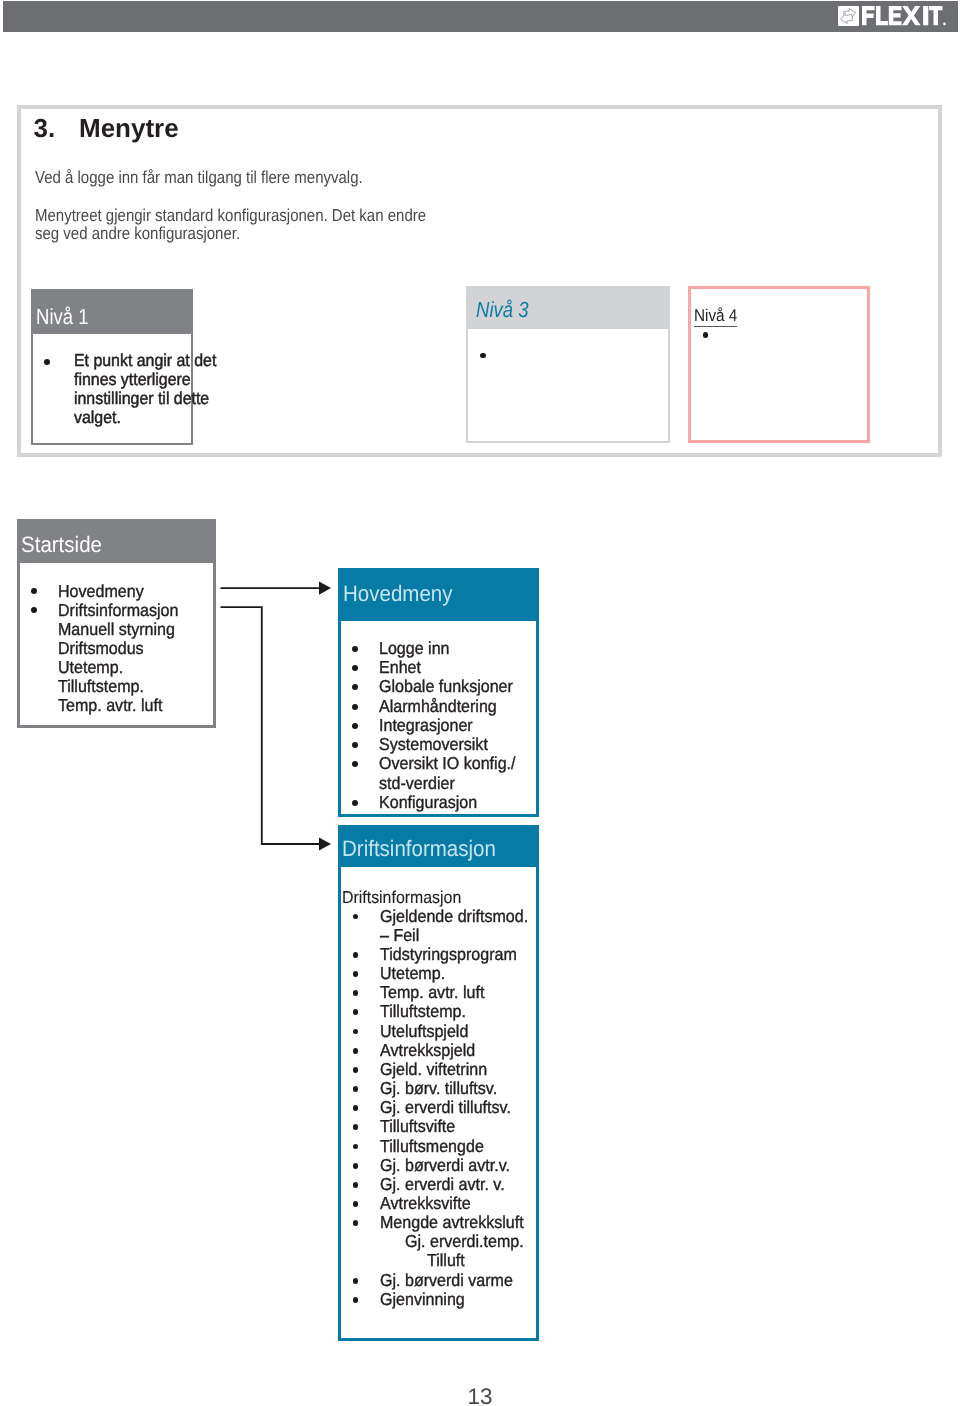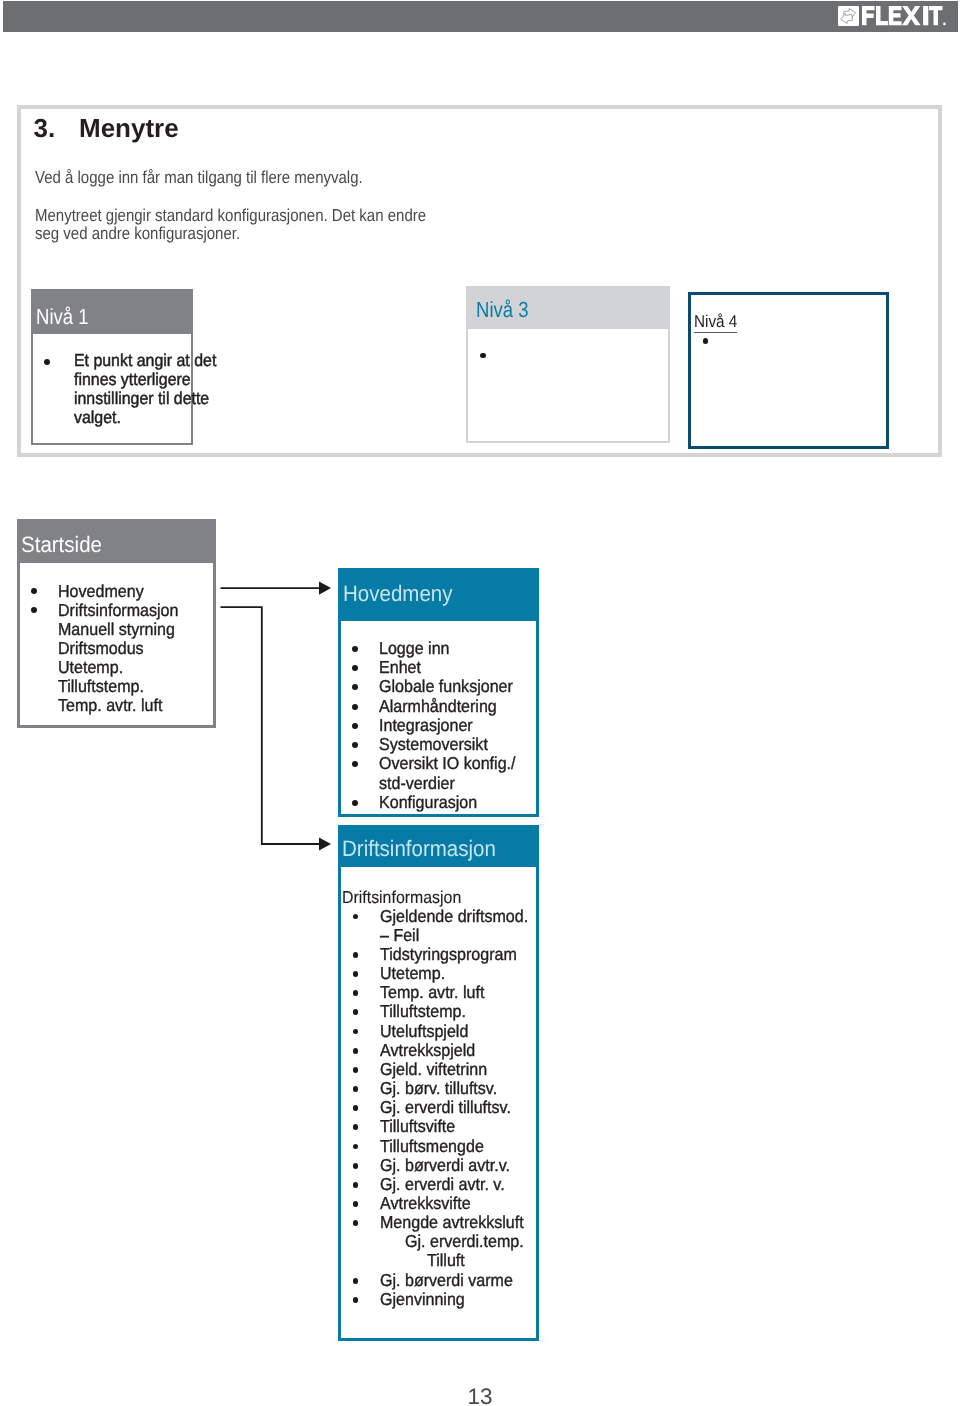--- a/index.html
+++ b/index.html
@@ -35,25 +35,25 @@
         transform:scaleX(.85);transform-origin:0 0;}
 
   .n1{left:31px;top:289px;width:162px;height:156px;border:2.5px solid #808285;}
   .n1 .nband{height:43px;background:#808285;}
   .n1 .nttl{left:2.5px;top:15px;color:#ffffff;}
 
   .n2{left:249px;top:287px;width:201px;height:156px;border:3px solid #057ba5;}
   .n2 .nband{height:40px;background:#057ba5;}
   .n2 .nttl{left:6px;top:9px;color:#cfe7f1;}
 
-  .n3{left:466px;top:286px;width:204px;height:157px;border:2.5px solid #d1d3d4;}
+  .n3{left:466px;top:286px;width:204px;height:157px;border:2.5px solid #d1d3d4;font-style:italic;}
   .n3 .nband{height:41px;background:#d1d3d4;}
   .n3 .nttl{left:8px;top:11px;color:#0d7ca4;}
 
-  .n4{left:688px;top:292px;width:201px;height:157px;border:3px solid #0c4a6e;}
+  .n4{left:688px;top:286px;width:182px;height:157px;border:3px solid #fca5a5;}
   .n4 .nttl{left:3px;top:17.5px;color:#231f20;font-size:17px;line-height:17px;
             transform:scaleX(.9);border-bottom:1px solid #58585b;padding-bottom:2px;}
 
   .dot{position:absolute;background:#1a1a1a;border-radius:50%;width:5.9px;height:5.9px;}
 
   .n1txt{position:absolute;font-weight:normal;font-size:17.3px;line-height:17.3px;
          color:#231f20;white-space:nowrap;transform:scaleX(.92);transform-origin:0 0;
          -webkit-text-stroke:0.5px #231f20;}
 
   

